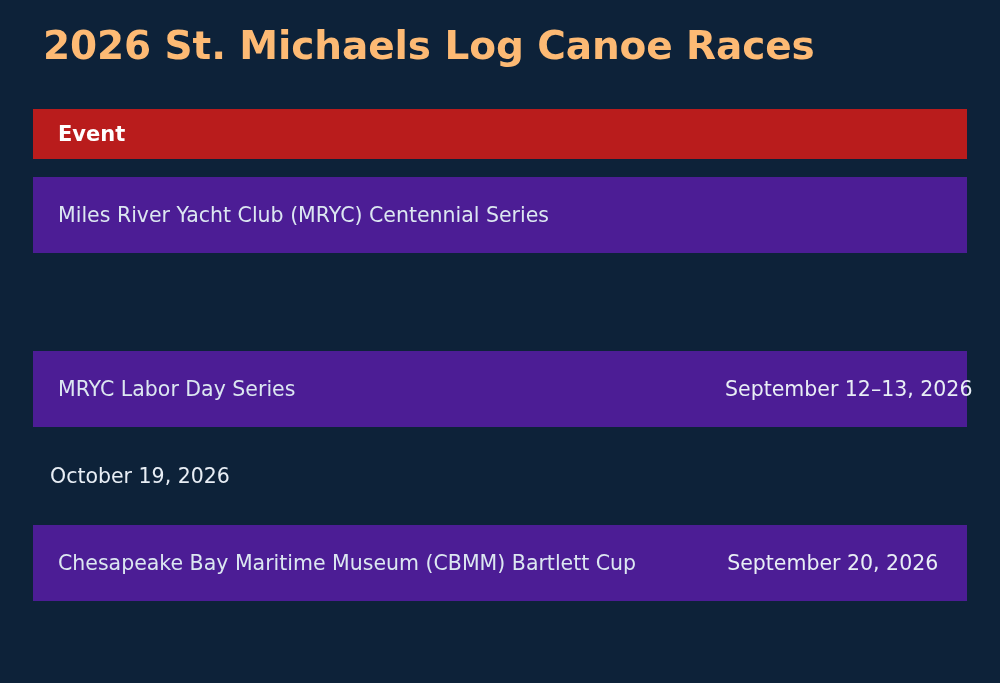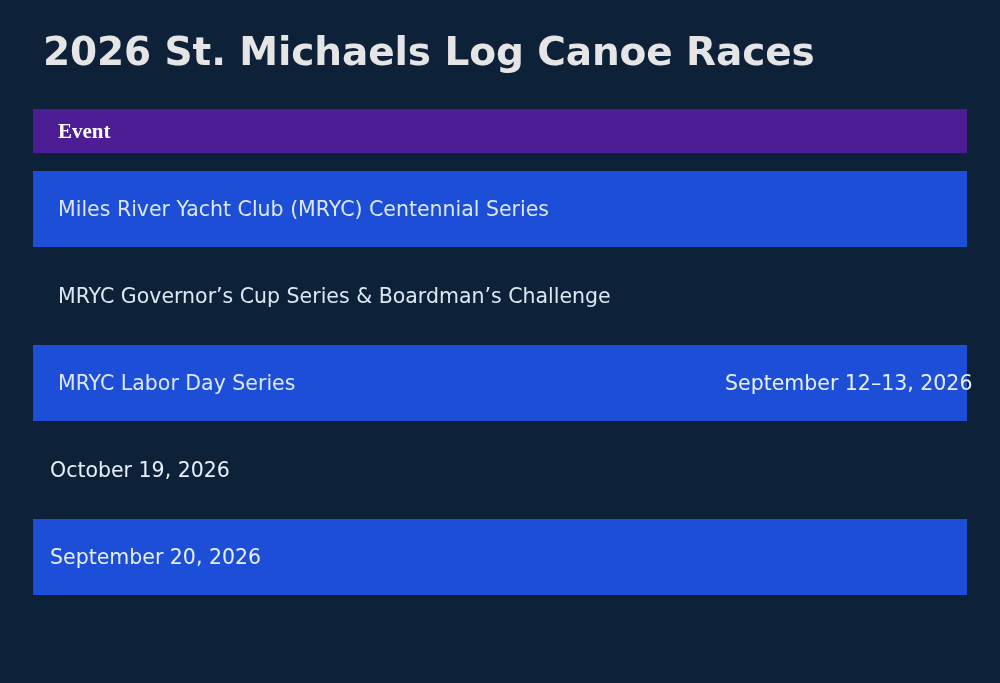--- a/index.html
+++ b/index.html
@@ -15,52 +15,51 @@
   }
   .page {
     position: relative;
     width: 1000px;
     height: 683px;
     box-sizing: border-box;
   }
   .title {
     position: absolute;
     left: 43px;
-    top: 30px;
+    top: 24px;
     font-size: 39px;
     font-weight: bold;
-    color: #e5e5e5;
+    color: #fdba74;
     letter-spacing: -0.1px;
     white-space: nowrap;
     line-height: 1.15;
   }
   .table {
     position: absolute;
     left: 33px;
     top: 109px;
     width: 934px;
   }
   .row {
     position: relative;
     display: flex;
     align-items: center;
     box-sizing: border-box;
   }
   .row.header {
-    height: 44px;
-    background: #4c1d95;
+    height: 50px;
+    background: #b91c1c;
     margin-bottom: 18px;
-    font-family: Liberation Serif, serif;
   }
   .row.body {
     height: 76px;
     margin-bottom: 11px;
   }
   .row.body.striped {
-    background: #1d4ed8;
+    background: #4c1d95;
     gap: 8px;
   }
   .cell {
     box-sizing: border-box;
     white-space: nowrap;
   }
   .cell.event {
     width: 675px;
     padding-left: 25px;
   }
@@ -93,30 +92,30 @@
 
     <div class="row header">
       <div class="cell event">Event</div>
     </div>
 
     <div class="row body striped">
       <div class="cell event">Miles River Yacht Club (MRYC) Centennial Series</div>
     </div>
 
     <div class="row body">
-      <div class="cell event">MRYC Governor’s Cup Series &amp; Boardman’s Challenge</div>
     </div>
 
     <div class="row body striped">
       <div class="cell event">MRYC Labor Day Series</div>
       <div class="cell date">September 12–13, 2026</div>
     </div>
 
     <div class="row body">
       <div class="cell date">October 19, 2026</div>
     </div>
 
     <div class="row body striped">
+      <div class="cell event">Chesapeake Bay Maritime Museum (CBMM) Bartlett Cup</div>
       <div class="cell date">September 20, 2026</div>
     </div>
 
   </div>
 </div>
 
 </body></html>

